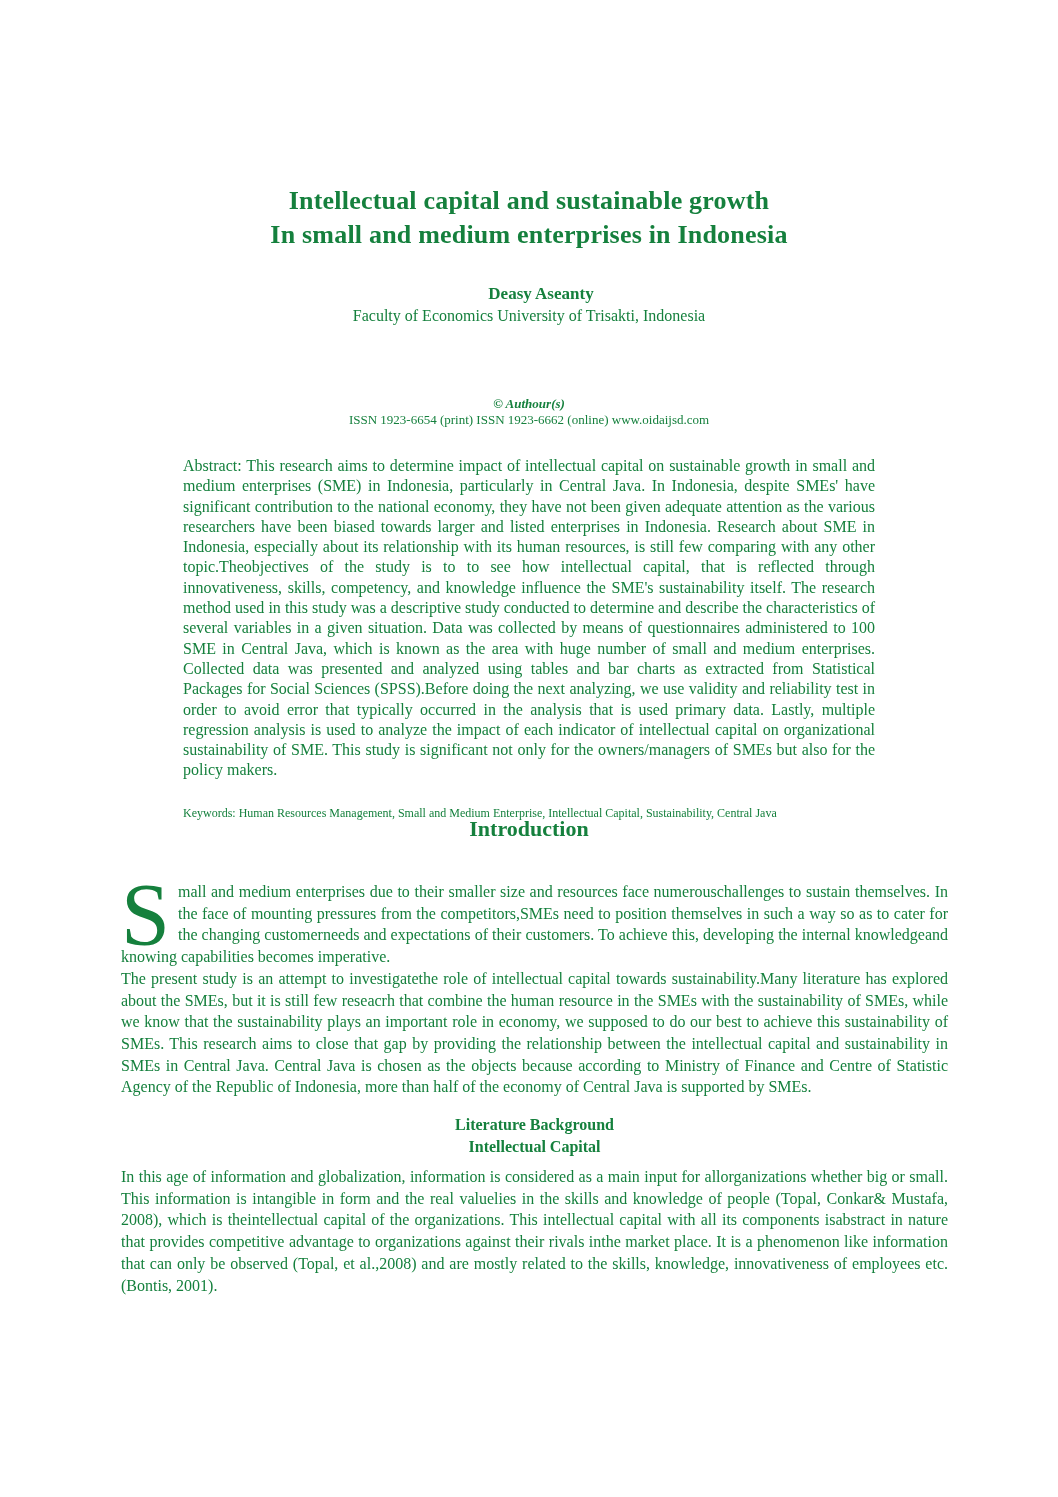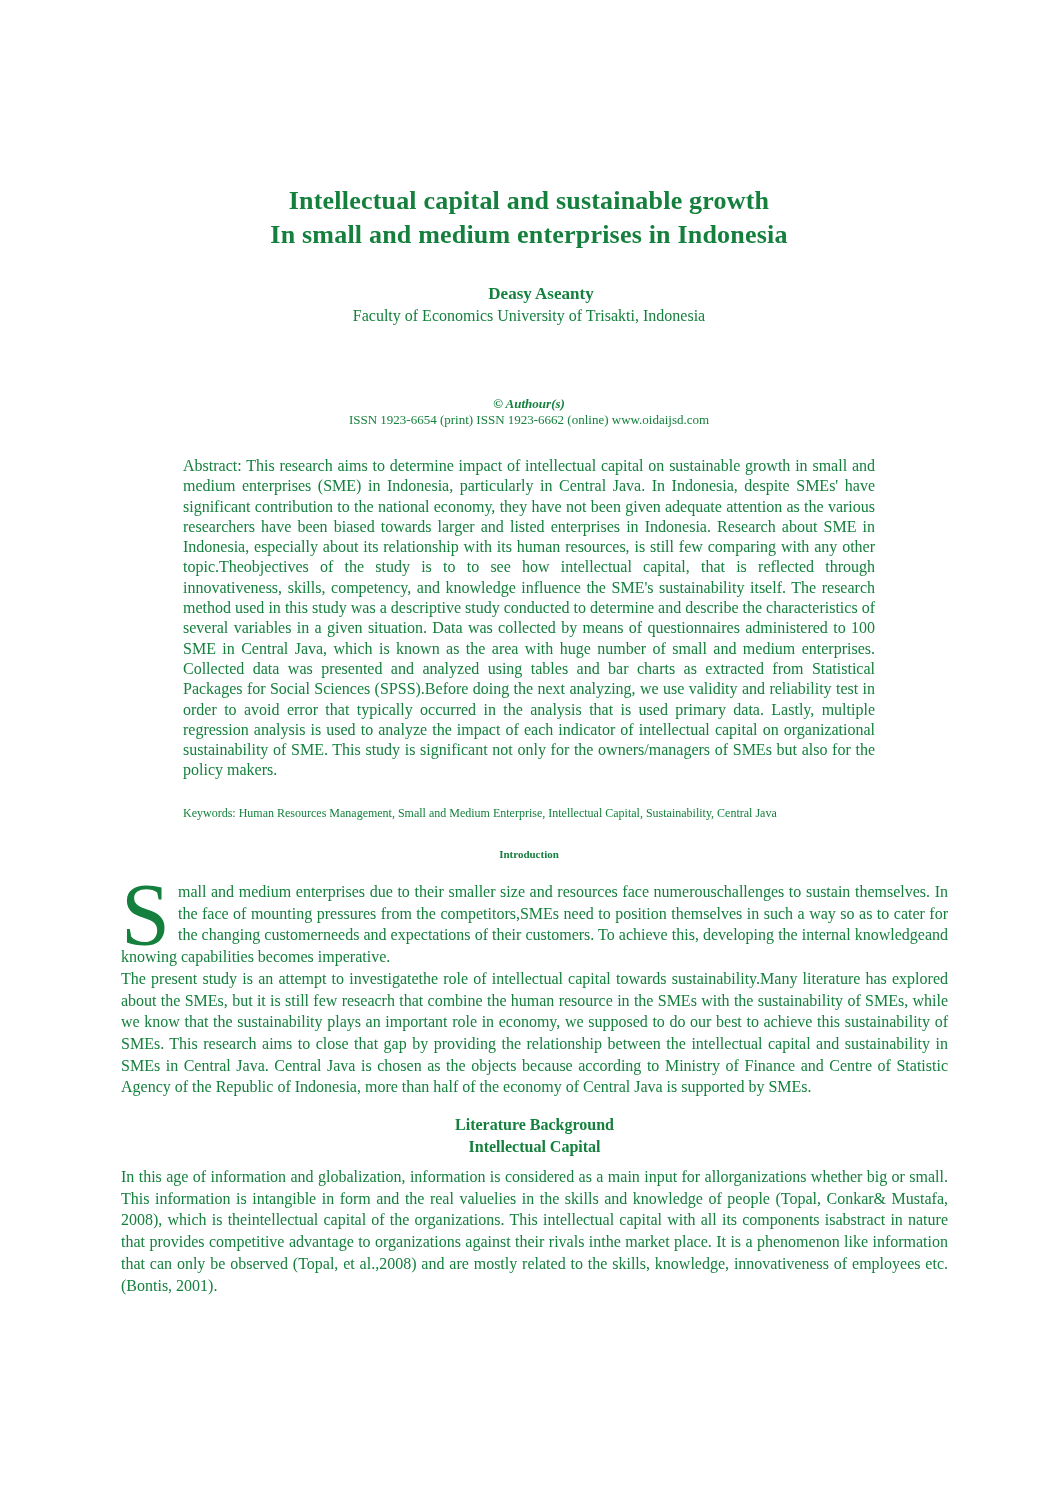--- a/index.html
+++ b/index.html
@@ -69,25 +69,25 @@
     position: absolute;
     top: 803px;
     left: 183px;
     width: 692px;
     font-size: 12px;
     line-height: 20.3px;
     text-align: justify;
   }
   .intro-heading {
     position: absolute;
-    top: 848px;
+    top: 816px;
     left: 0;
     width: 100%;
     text-align: center;
-    font-size: 11px;
+    font-size: 22px;
     font-weight: bold;
   }
   .body-block {
     position: absolute;
     left: 121px;
     width: 827px;
     font-size: 16px;
     line-height: 21.7px;
     text-align: justify;
   }

